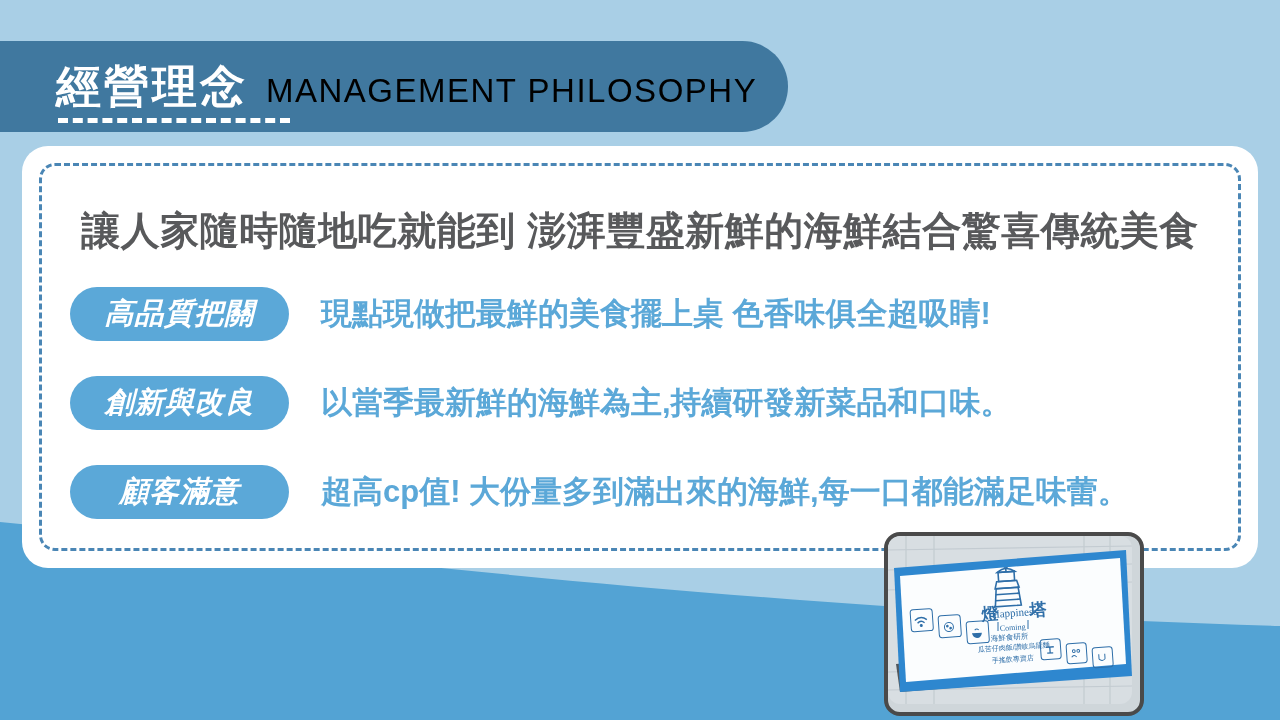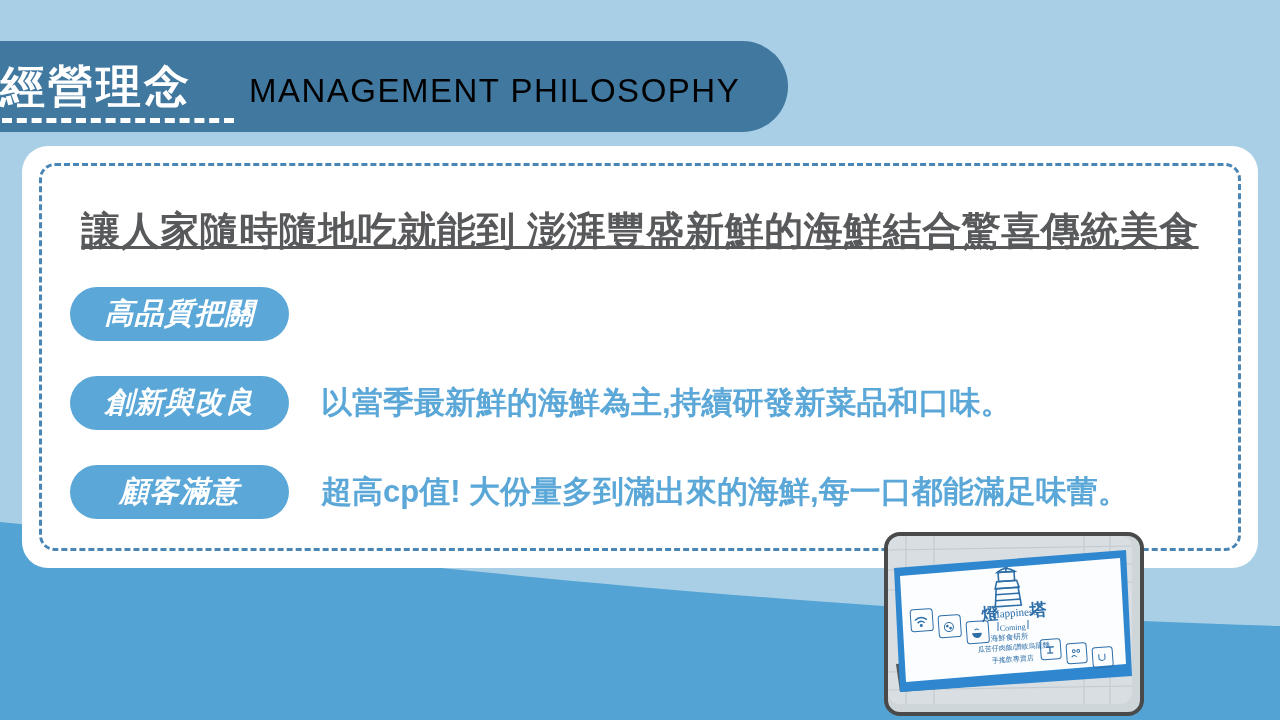--- a/index.html
+++ b/index.html
@@ -39,23 +39,23 @@
     width: 788px;
     height: 91px;
     background: #40789f;
     border-radius: 0 46px 46px 0;
     z-index: 5;
     display: flex;
     align-items: center;
   }
   .header-inner {
     position: relative;
+    margin-left: 56px;
     display: flex;
     align-items: baseline;
-    gap: 39px;
   }
   .header-cn {
     color: #ffffff;
     font-size: 45px;
     font-weight: bold;
     letter-spacing: 3px;
     line-height: 1;
     white-space: nowrap;
   }
   .header-en {
@@ -102,21 +102,20 @@
     position: absolute;
     left: 0;
     top: 58px;
     width: 100%;
     text-align: center;
     color: #58595b;
     font-size: 39px;
     font-weight: bold;
     letter-spacing: 0.5px;
     white-space: nowrap;
-    text-decoration: underline;
   }
 
   
   .rows {
     position: absolute;
     left: 48px;
     top: 140px;
     width: 1150px;
   }
   .row {
@@ -172,20 +171,21 @@
 
   <div class="card">
     <div class="card-dash"></div>
 
     <div class="headline">讓人家隨時隨地吃就能到 澎湃豐盛新鮮的海鮮結合驚喜傳統美食</div>
 
     <div class="rows">
 
       <div class="row">
         <div class="pill">高品質把關</div>
+        <div class="row-text">現點現做把最鮮的美食擺上桌 色香味俱全超吸睛!</div>
       </div>
 
       <div class="row">
         <div class="pill">創新與改良</div>
         <div class="row-text">以當季最新鮮的海鮮為主,持續研發新菜品和口味。</div>
       </div>
 
       <div class="row">
         <div class="pill">顧客滿意</div>
         <div class="row-text">超高cp值! 大份量多到滿出來的海鮮,每一口都能滿足味蕾。</div>

